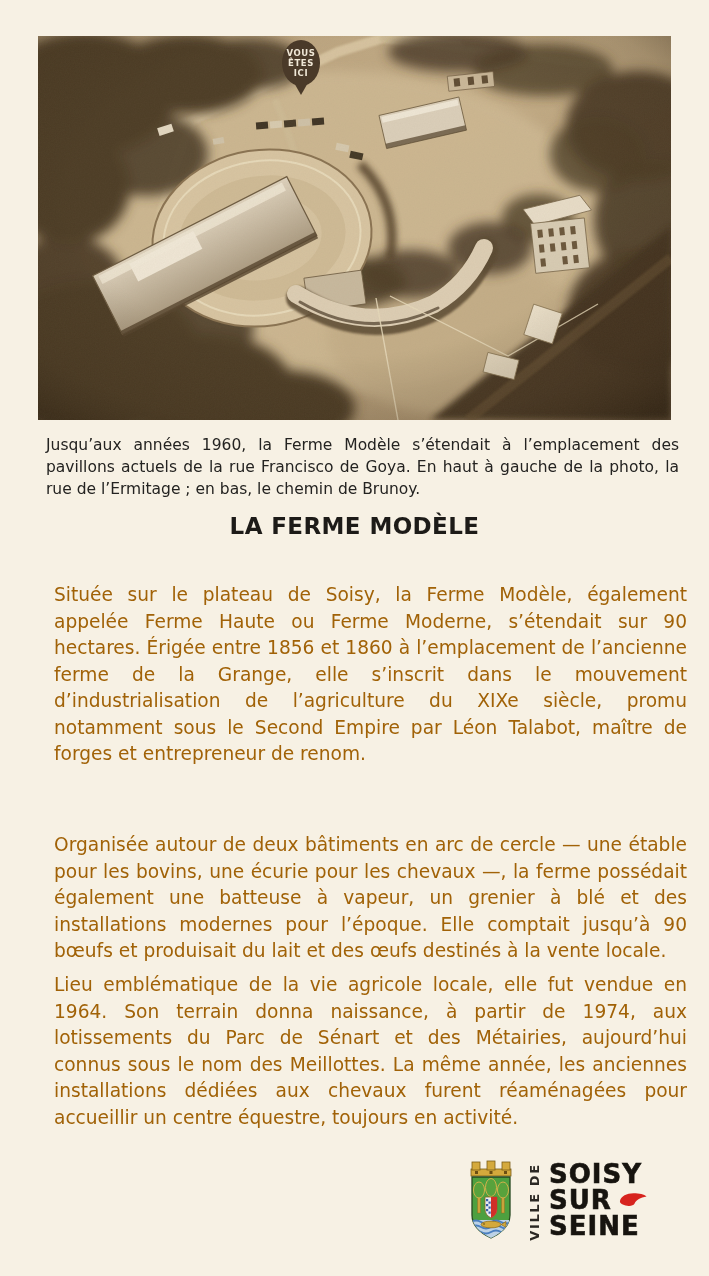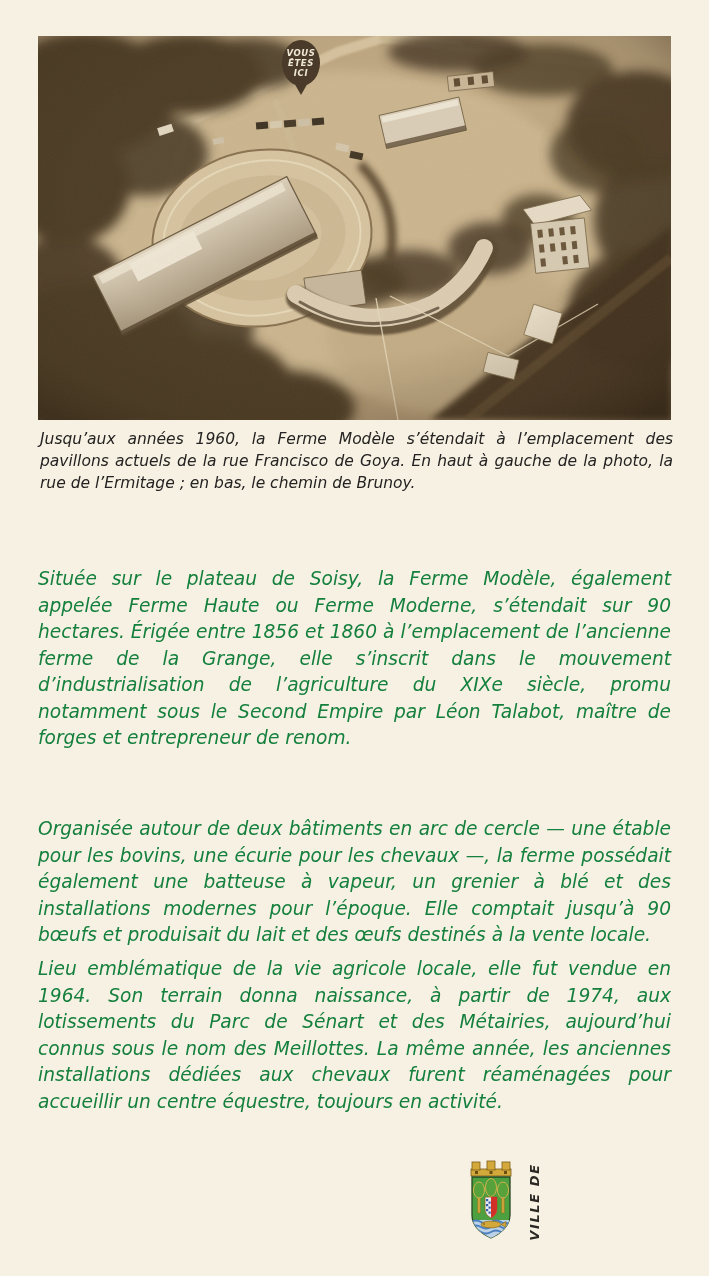--- a/index.html
+++ b/index.html
@@ -4,21 +4,21 @@
 <style>
   html,body{margin:0;padding:0;}
   body{
     width:709px;height:1276px;
     background:#f7f1e4;
     font-family:"DejaVu Sans","Liberation Sans",sans-serif;
     color:#262626;
     position:relative;
     overflow:hidden;
   }
-  .page{position:absolute;inset:0;width:709px;height:1134px;font-style:italic;}
+  .page{position:absolute;inset:0;width:709px;height:1134px;}
 
   
   .photo-wrap{
     position:absolute;left:38px;top:36px;width:633px;height:384px;
     margin:0;overflow:hidden;background:#b39b77;
   }
   .photo-wrap svg{display:block;width:633px;height:384px;}
 
   .pin{
     position:absolute;left:244px;top:4px;width:38px;height:46px;
@@ -28,33 +28,33 @@
     letter-spacing:.6px;text-align:center;z-index:3;
   }
   .pin::after{
     content:"";position:absolute;left:50%;top:41px;transform:translateX(-50%);
     border-left:8px solid transparent;border-right:8px solid transparent;
     border-top:14px solid #4a3a29;width:0;height:0;
   }
 
   
   .caption{
-    position:absolute;left:38px;top:426px;width:633px;margin:2px;
+    position:absolute;left:38px;top:426px;width:633px;margin:8px;
     font-size:15.5px;line-height:22px;text-align:justify;text-align-last:left;
     color:#242321;hyphens:manual;
   }
   .title{
     position:absolute;left:0;top:512px;width:709px;margin:0;
     font-size:23px;line-height:28px;font-weight:bold;letter-spacing:.4px;
     text-align:center;color:#1d1b18;
   }
   .par{
-    position:absolute;left:38px;width:633px;margin:0;
+    position:absolute;left:38px;width:633px;margin:16px;
     font-size:18.6px;line-height:26.5px;text-align:justify;text-align-last:left;
-    color:#15803d;hyphens:manual;
+    color:#a16207;hyphens:manual;
   }
   .p1{top:566px;}
   .p2{top:816px;}
   .p3{top:956px;}
 
   
   .logo{position:absolute;left:463px;top:1158px;width:210px;height:100px;}
   .coa{position:absolute;left:0;top:2px;width:56px;height:86px;}
   .villede{
     position:absolute;left:71px;top:44px;
@@ -228,20 +228,21 @@
 
     <div class="pin">
       <span>VOUS</span>
       <span>ÊTES</span>
       <span>ICI</span>
     </div>
   </figure>
 
   <p class="caption">Jusqu’aux années 1960, la Ferme Modèle s’étendait à l’emplacement des pavillons actuels de la rue Francisco de Goya. En haut à gauche de la photo, la rue de l’Ermitage ; en bas, le chemin de Brunoy.</p>
 
+  <h1 class="title">LA FERME MODÈLE</h1>
 
   <p class="par p1">Située sur le plateau de Soisy, la Ferme Modèle, également appelée Ferme Haute ou Ferme Moderne, s’étendait sur 90 hectares. Érigée entre 1856 et 1860 à l’emplacement de l’ancienne ferme de la Grange, elle s’inscrit dans le mouvement d’industrialisation de l’agriculture du XIXe siècle, promu notamment sous le Second Empire par Léon Talabot, maître de forges et entrepreneur de renom.</p>
   <p class="par p2">Organisée autour de deux bâtiments en arc de cercle — une étable pour les bovins, une écurie pour les chevaux —, la ferme possédait également une batteuse à vapeur, un grenier à blé et des installations modernes pour l’époque. Elle comptait jusqu’à 90 bœufs et produisait du lait et des œufs destinés à la vente locale.</p>
   <p class="par p3">Lieu emblématique de la vie agricole locale, elle fut vendue en 1964. Son terrain donna naissance, à partir de 1974, aux lotissements du Parc de Sénart et des Métairies, aujourd’hui connus sous le nom des Meillottes. La même année, les anciennes installations dédiées aux chevaux furent réaménagées pour accueillir un centre équestre, toujours en activité.</p>
 
   <div class="logo">
     <svg class="coa" viewBox="0 0 56 86">
       <defs>
         <clipPath id="shieldClip">
             <path d="M9,17 h38 v38 q0 14 -19 23 q-19 -9 -19 -23 Z"></path>
@@ -288,15 +289,25 @@
         <path d="M8,67 q5,-3 10,0 t10,0 t10,0 t10,0" fill="none" stroke="#4a7fc0" stroke-width="2"></path>
         <path d="M8,72 q5,-3 10,0 t10,0 t10,0 t10,0" fill="none" stroke="#4a7fc0" stroke-width="2"></path>
         <ellipse cx="28" cy="64.5" rx="10" ry="3.4" fill="#d4a93c" stroke="#7a5c16" stroke-width="0.6"></ellipse>
         <polygon points="38,64.5 43,61.5 43,67.5" fill="#d4a93c" stroke="#7a5c16" stroke-width="0.6"></polygon>
         <circle cx="21" cy="64" r="0.8" fill="#5a4210"></circle>
       </g>
     </svg>
 
     <div class="villede">VILLE DE</div>
 
+    <div class="wordmark">
+      <span class="wm-line">SOISY</span>
+      <span class="wm-row">
+        <span>SUR</span>
+        <svg class="swoosh" viewBox="0 0 30 15">
+          <path d="M1,9 C2,4 8,1 15,1 C21,1 26,2 28.5,4.5 C22,5.5 18,8 16,12 C14.8,14 11.5,14.6 8.5,14 C3.8,13 0.6,11.5 1,9 Z" fill="#d7241e"></path>
+        </svg>
+      </span>
+      <span class="wm-line">SEINE</span>
+    </div>
   </div>
 
 </div>
 
 </body></html>

